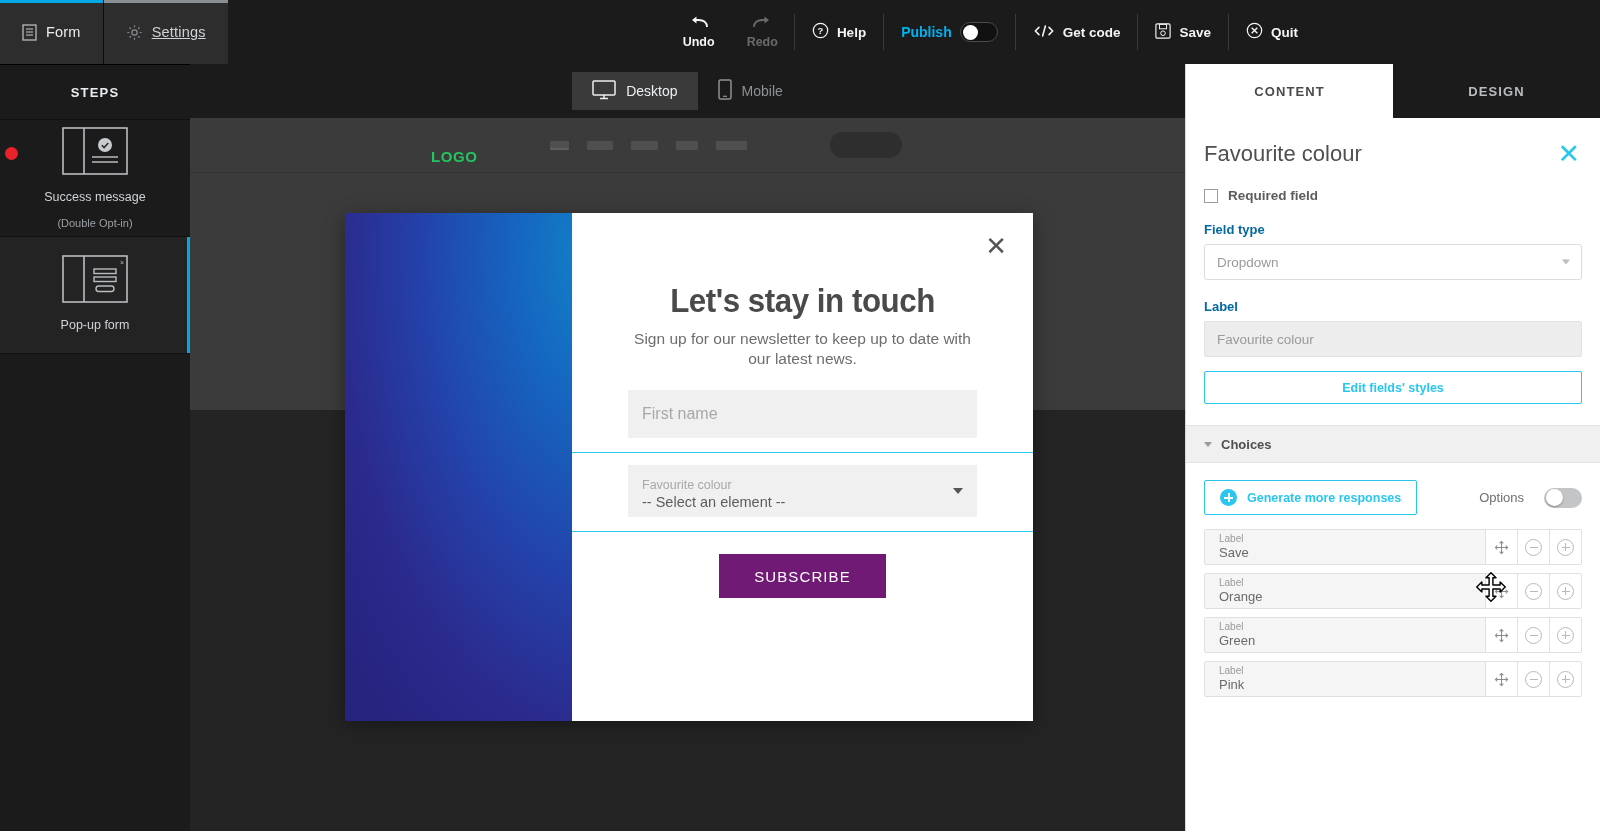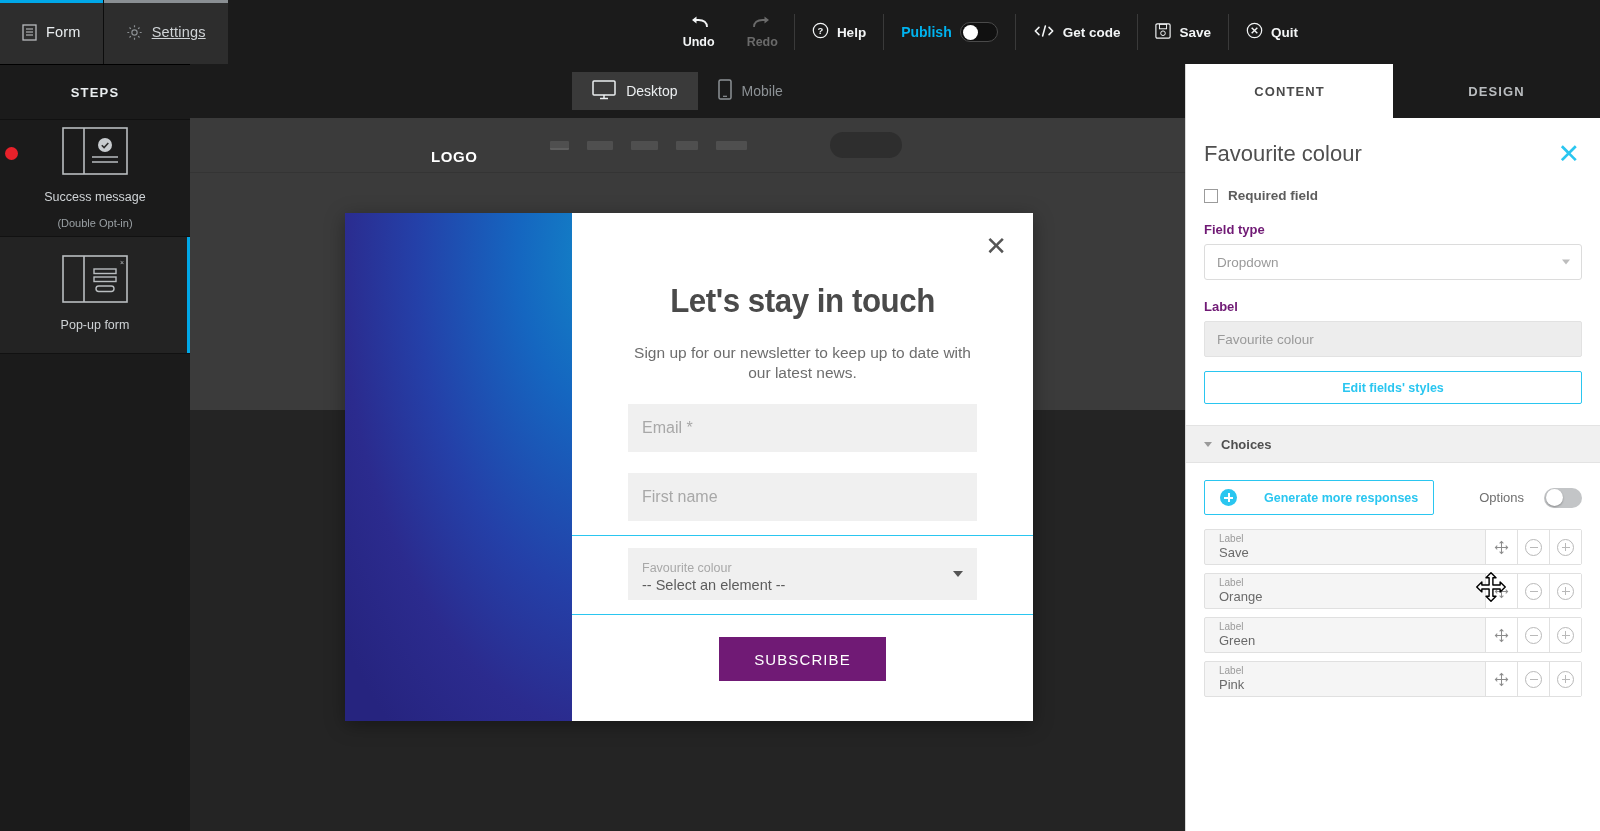--- a/index.html
+++ b/index.html
@@ -100,21 +100,21 @@
     display: flex; align-items: center; gap: 10px; padding: 0 20px; height: 38px;
     color: #8d9296; font-size: 14px; cursor: pointer; background: transparent;
   }
   .device-btn.active { background: #3a3a3a; color: #eceff1; }
 
   .mock-header {
     height: 55px; background: #3b3b3b; display: flex; align-items: center;
     border-bottom: 1px solid #343434;
   }
   .mock-logo {
-    color: #ffffff; font-size: 15px; font-weight: bold; letter-spacing: .6px;
+    color: #22c55e; font-size: 15px; font-weight: bold; letter-spacing: .6px;
     margin-left: 241px;
     margin-top: 22px;
   }
   .mock-nav { display: flex; align-items: center; gap: 18px; margin-left: 72px; }
   .mock-nav-item { height: 9px; background: #4f4f4f; border-radius: 1px; }
   .mock-nav-item.underline { border-bottom: 2px solid #5e5e5e; padding-bottom: 3px; }
   .mock-cta {
     width: 72px; height: 26px; border-radius: 13px; background: #2e2e2e;
     margin-left: 83px;
   }
@@ -137,21 +137,21 @@
     font-size: 26px; color: #555; font-weight: bold; cursor: pointer;
     line-height: 1; font-family: "DejaVu Sans", sans-serif;
   }
   .popup-title {
     margin-top: 68px; text-align: center; color: #4a4a4a;
     font-size: 34px; font-weight: bold; letter-spacing: -.5px;
     font-family: "Liberation Sans Narrow", "Liberation Sans", sans-serif;
     transform: scaleX(.92); transform-origin: center;
   }
   .popup-sub {
-    margin-top: 23px; text-align: center; color: #6d6d6d;
+    margin-top: 9px; text-align: center; color: #6d6d6d;
     font-size: 15.5px; line-height: 1.3;
   }
   .pf-input {
     margin-top: 21px; height: 48px; background: #f0f0f0;
     display: flex; align-items: center; padding: 0 14px;
     color: #a8a8a8; font-size: 16px;
   }
   .pf-select-wrap {
     margin: 14px -56px 0; padding: 12px 56px 14px;
     border-top: 1.5px solid #2ac6f0; border-bottom: 1.5px solid #2ac6f0;
@@ -192,21 +192,21 @@
   }
   .rp-title { font-size: 22px; color: #4f4f4f; }
   .rp-close {
     font-size: 27px; color: #2ac6f0; cursor: pointer; line-height: 1;
     font-family: "DejaVu Sans", sans-serif; font-weight: 300;
   }
   .rp-body { padding: 0 18px; }
   .chk-row { display: flex; align-items: center; gap: 10px; margin-top: 21px; cursor: pointer; }
   .chk-box { width: 14px; height: 14px; border: 1.5px solid #9b9b9b; background: #fff; }
   .chk-label { font-size: 13.5px; color: #5d5d5d; font-weight: bold; }
-  .fld-label { margin-top: 19px; font-size: 13px; color: #701a75; font-weight: bold; }
+  .fld-label { margin-top: 19px; font-size: 13px; color: #0369a1; font-weight: bold; }
   .select-box {
     margin-top: 7px; height: 36px; border: 1px solid #dcdcdc; border-radius: 3px;
     background: #fff; display: flex; align-items: center; padding: 0 12px;
     color: #9a9a9a; font-size: 13.5px; position: relative; cursor: pointer;
   }
   .select-caret {
     position: absolute; right: 11px; top: 50%; transform: translateY(-50%);
     width: 0; height: 0; border-left: 4px solid transparent;
     border-right: 4px solid transparent; border-top: 5px solid #bdbdbd;
   }
@@ -227,21 +227,21 @@
   }
   .sec-tri { width: 0; height: 0; border-left: 4.5px solid transparent;
     border-right: 4.5px solid transparent; border-top: 5px solid #9a9a9a; }
   .sec-title { font-size: 13px; color: #4f4f4f; font-weight: bold; }
   .choices-top {
     display: flex; align-items: center; justify-content: space-between;
     padding: 17px 18px 0 18px;
   }
   .gen-btn {
     height: 35px; border: 1px solid #2ac6f0; border-radius: 2px; background: #fff;
-    display: flex; align-items: center; gap: 27px; padding: 0 15px;
+    display: flex; align-items: center; gap: 10px; padding: 0 15px;
     color: #2ac6f0; font-size: 12.5px; font-weight: bold; cursor: pointer;
   }
   .plus-circle {
     width: 17px; height: 17px; border-radius: 50%; background: #2ac6f0;
     position: relative; flex: 0 0 17px;
   }
   .plus-circle::before, .plus-circle::after {
     content: ""; position: absolute; background: #fff;
   }
   .plus-circle::before { left: 4px; right: 4px; top: 8px; height: 1.6px; }
@@ -466,23 +466,20 @@
     <div class="mock-body"></div>
 
     <div class="popup">
       <div class="popup-left"></div>
       <div class="popup-right">
         <div class="popup-close">✕</div>
         <div class="popup-title">Let's stay in touch</div>
         <div class="popup-sub">Sign up for our newsletter to keep up to date with our latest news.</div>
 
         <div class="pf-input">
-          <span>Email *</span>
-        </div>
-        <div class="pf-input">
           <span>First name</span>
         </div>
 
         <div class="pf-select-wrap">
           <div class="pf-select">
             <span class="pf-select-label">Favourite colour</span>
             <span class="pf-select-value">-- Select an element --</span>
             <span class="pf-caret"></span>
           </div>
         </div>

